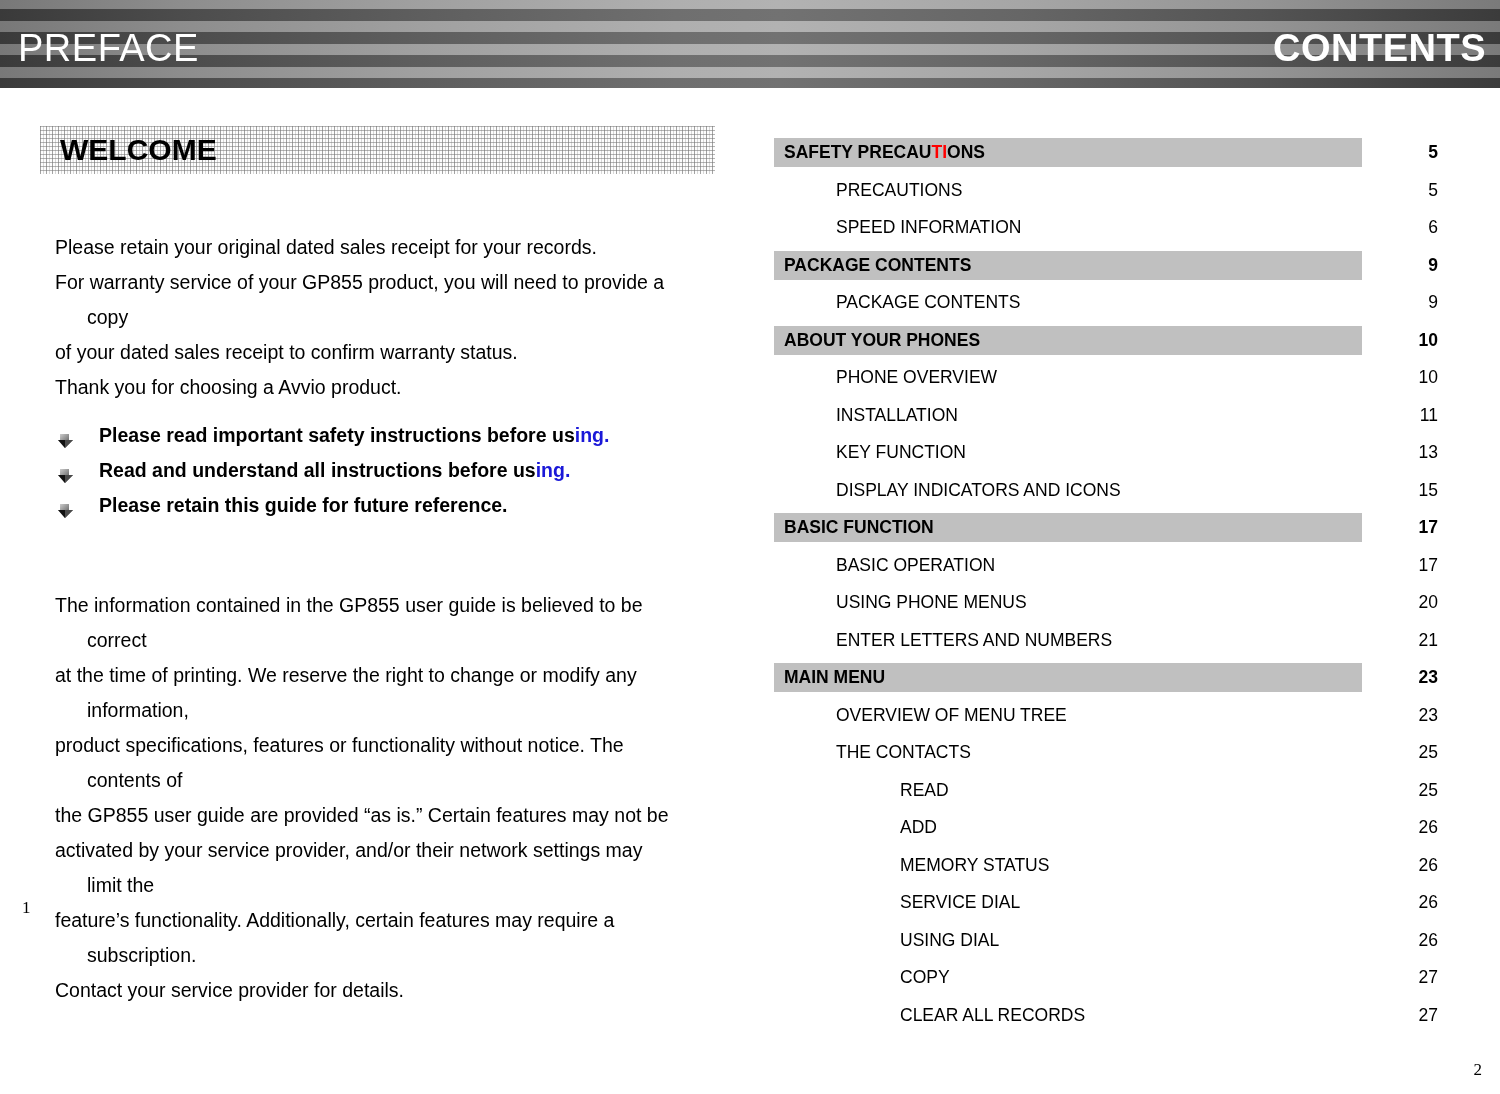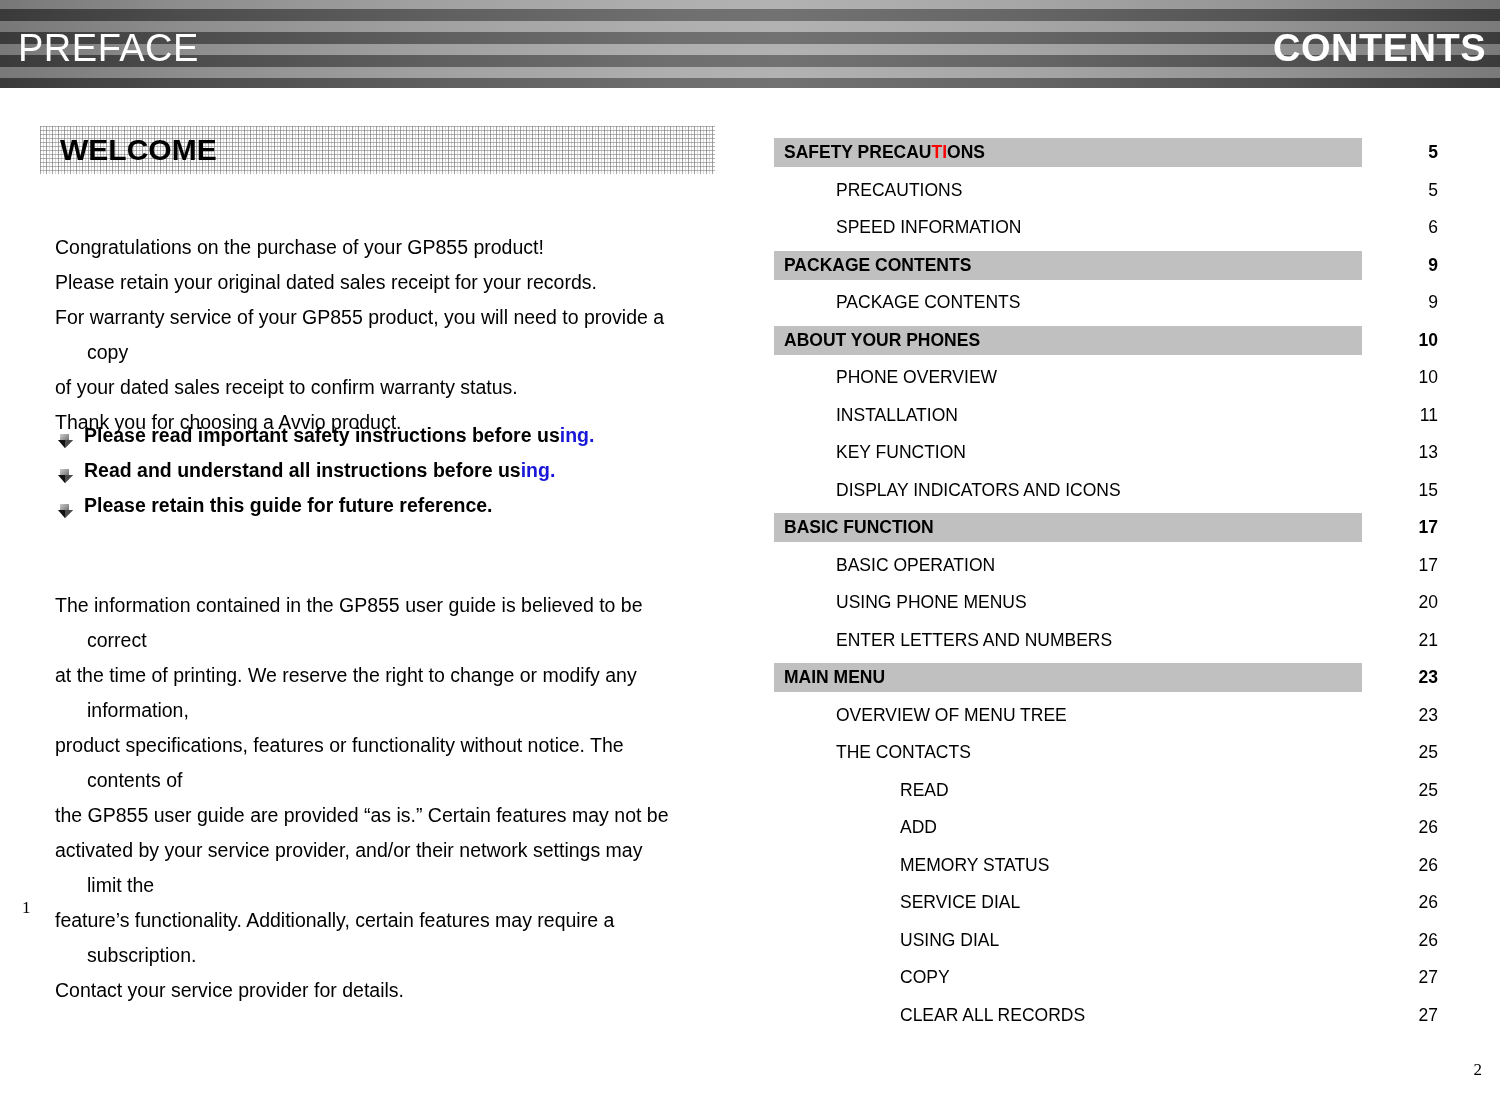--- a/index.html
+++ b/index.html
@@ -128,21 +128,21 @@
   }
   .bullet-marker {
     position: absolute;
     left: 2px;
     top: 9px;
     width: 17px;
     height: 17px;
   }
   .bullet-label {
     display: block;
-    margin-left: 29px;
+    margin-left: 44px;
     font-size: 19.5px;
     font-weight: bold;
     color: #000000;
     white-space: nowrap;
   }
   .blue-tail { color: #1a18d8; }
 
   
   #right-page {
     position: absolute;
@@ -227,21 +227,20 @@
   <div id="header-title-right">CONTENTS</div>
 </div>
 
 <div id="left-page">
 
   <div id="welcome-banner">
     <div id="welcome-title">WELCOME</div>
   </div>
 
   <div id="intro-paragraph" class="para-block">
-      <div class="para-line">Congratulations on the purchase of your GP855 product!</div>
       <div class="para-line">Please retain your original dated sales receipt for your records.</div>
       <div class="para-line">For warranty service of your GP855 product, you will need to provide a</div>
       <div class="para-line cont">copy</div>
       <div class="para-line">of your dated sales receipt to confirm warranty status.</div>
       <div class="para-line">Thank you for choosing a Avvio product.</div>
     </div>
 
   <div id="safety-bullets">
       <div class="bullet-row">
         <span class="bullet-marker"><svg width="17" height="17" viewBox="0 0 17 17">

